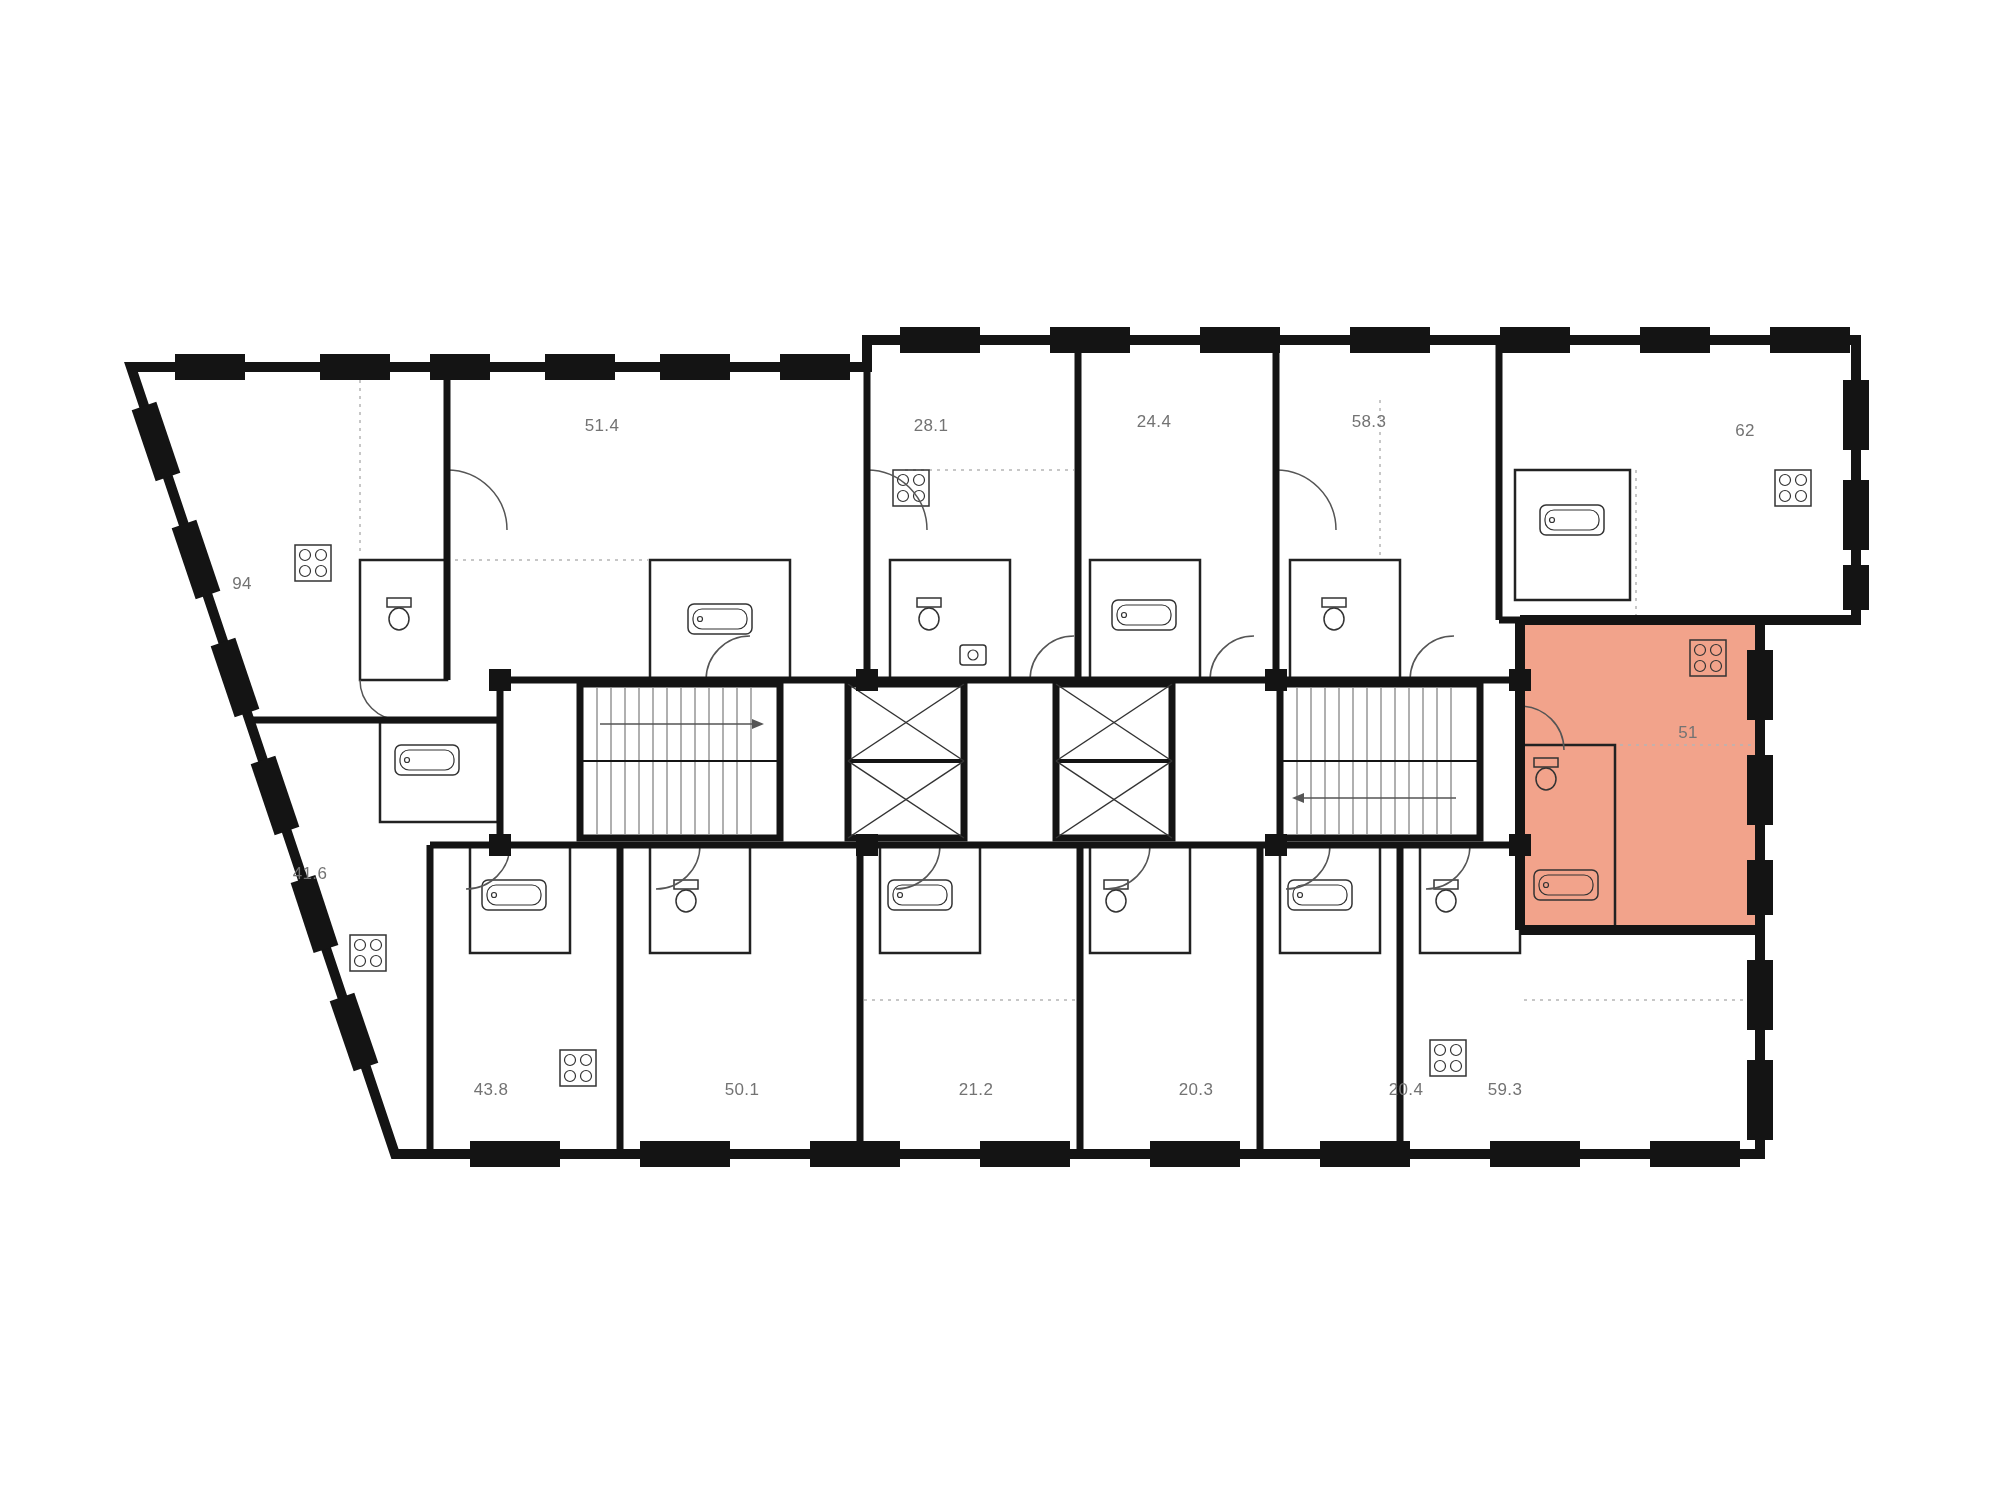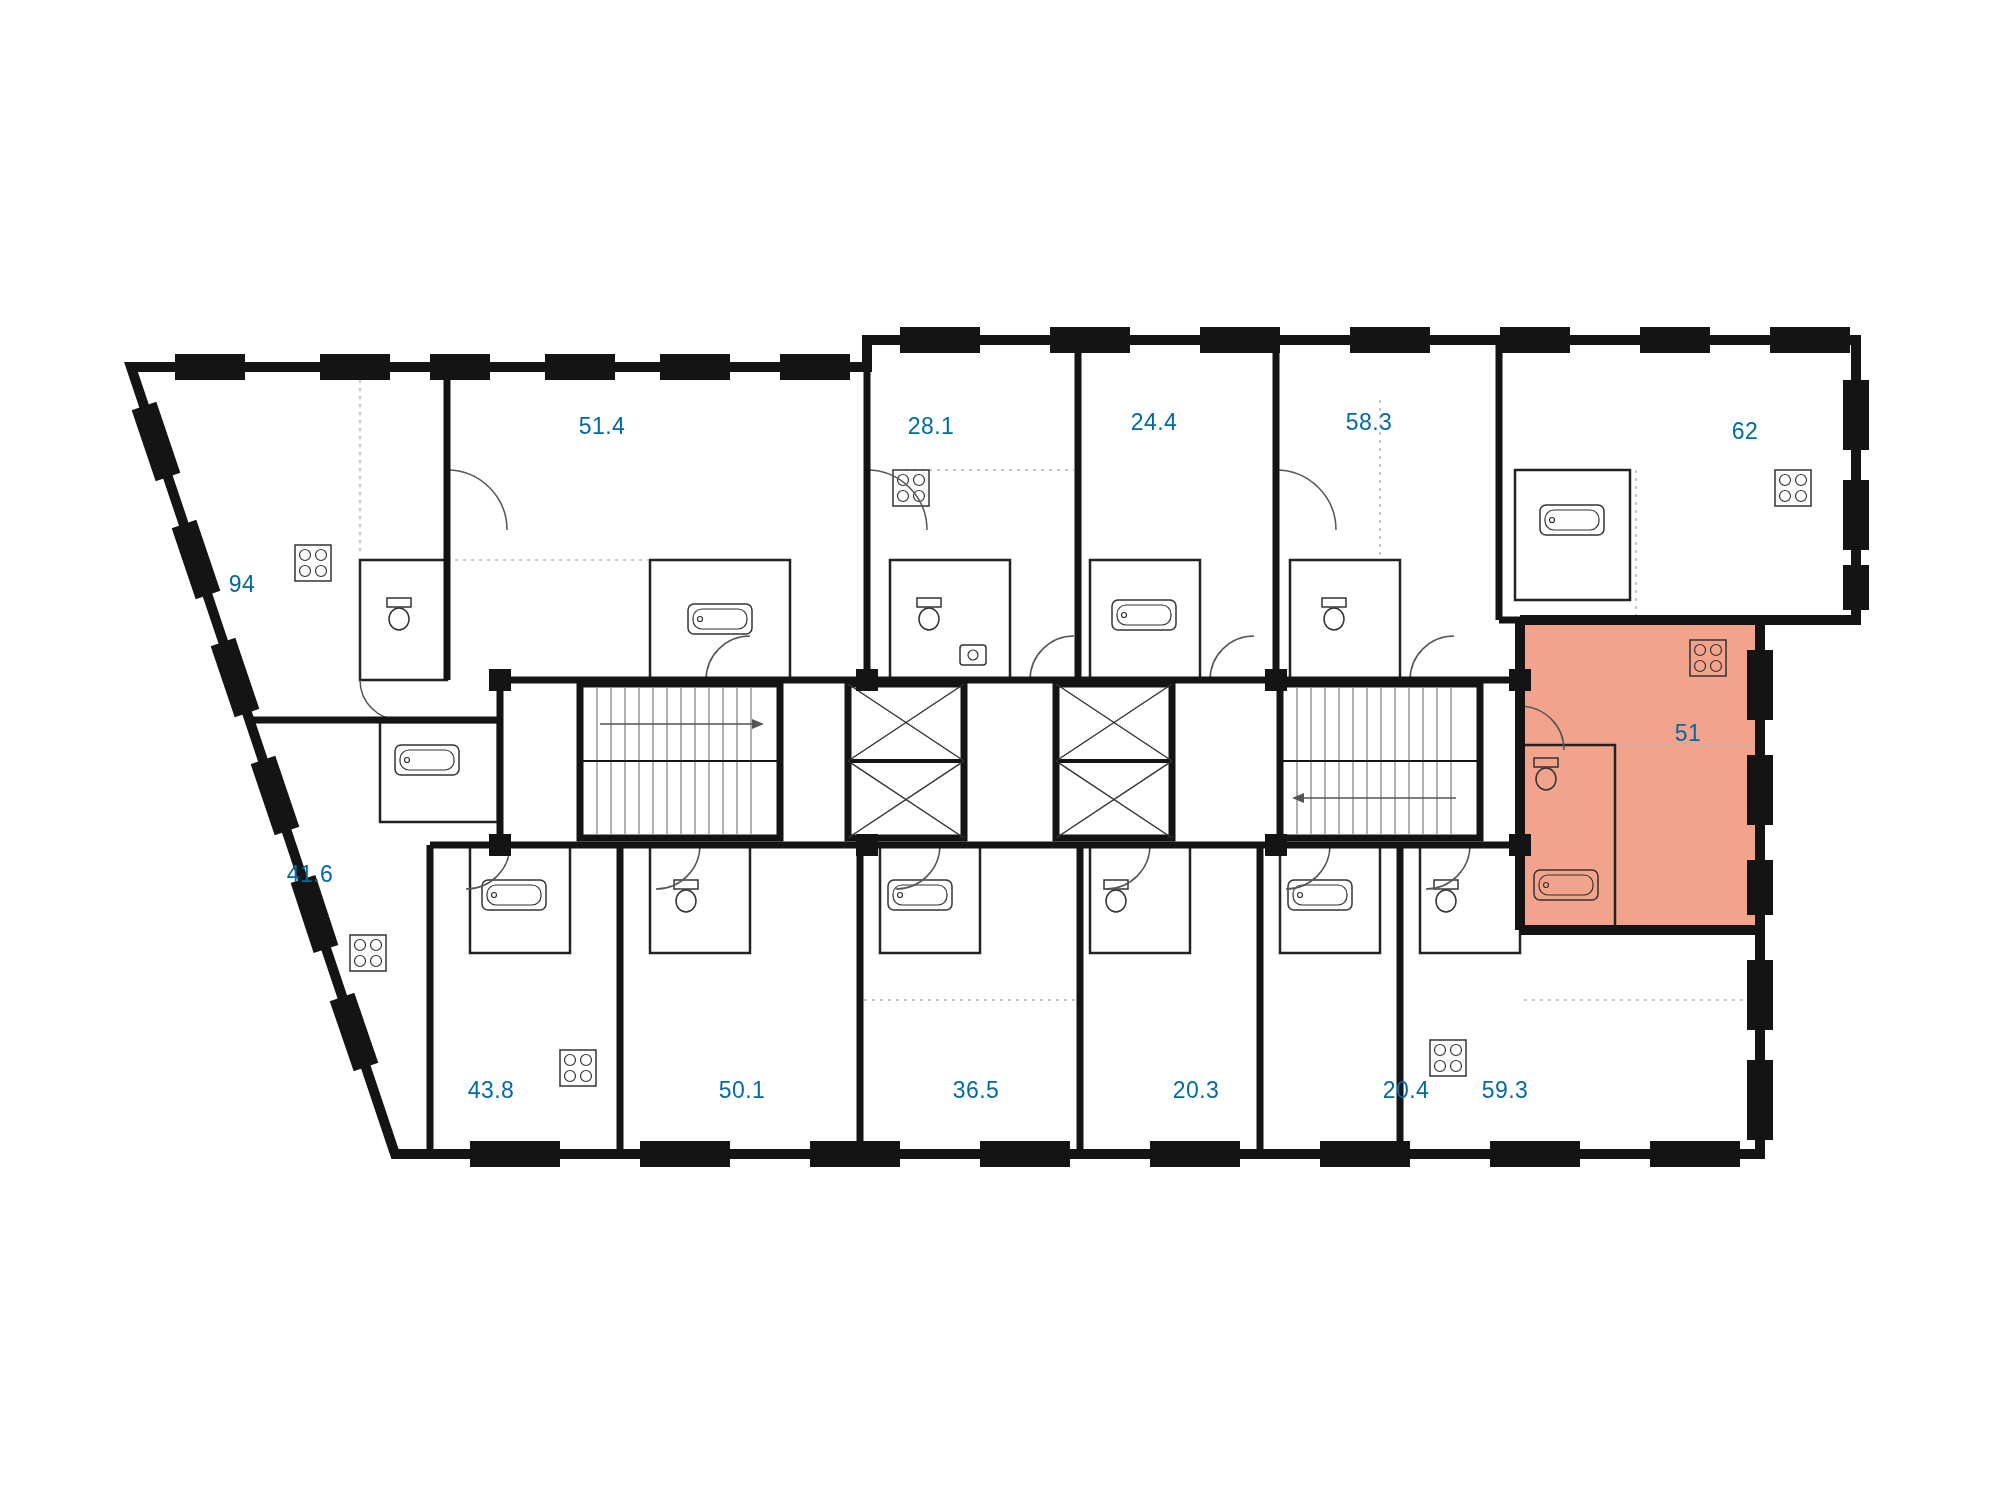--- a/index.html
+++ b/index.html
@@ -7,22 +7,22 @@
     position:relative;
     width:2000px;height:1500px;
     background:#ffffff;
     font-family:"Liberation Sans", sans-serif;
     overflow:hidden;
   }
   .stage svg{position:absolute;left:0;top:0;}
   .apt-label{
     position:absolute;
     transform:translate(-50%,-50%);
-    font-size:23px;
-    color:#0369a1;
+    font-size:17px;
+    color:#737373;
     letter-spacing:.4px;
     white-space:nowrap;
     pointer-events:none;
     text-align:center;
   }
 </style>
 </head>
 <body>
 
 <div class="stage">
@@ -245,18 +245,18 @@
   <div class="apt-label" style="left:242px;top:584px">94</div>
   <div class="apt-label" style="left:602px;top:426px">51.4</div>
   <div class="apt-label" style="left:931px;top:426px">28.1</div>
   <div class="apt-label" style="left:1154px;top:422px">24.4</div>
   <div class="apt-label" style="left:1369px;top:422px">58.3</div>
   <div class="apt-label" style="left:1745px;top:431px">62</div>
   <div class="apt-label" style="left:310px;top:874px">41.6</div>
   <div class="apt-label" style="left:1688px;top:733px">51</div>
   <div class="apt-label" style="left:491px;top:1090px">43.8</div>
   <div class="apt-label" style="left:742px;top:1090px">50.1</div>
-  <div class="apt-label" style="left:976px;top:1090px">36.5</div>
+  <div class="apt-label" style="left:976px;top:1090px">21.2</div>
   <div class="apt-label" style="left:1196px;top:1090px">20.3</div>
   <div class="apt-label" style="left:1406px;top:1090px">20.4</div>
   <div class="apt-label" style="left:1505px;top:1090px">59.3</div>
 
 </div>
 
 </body></html>

